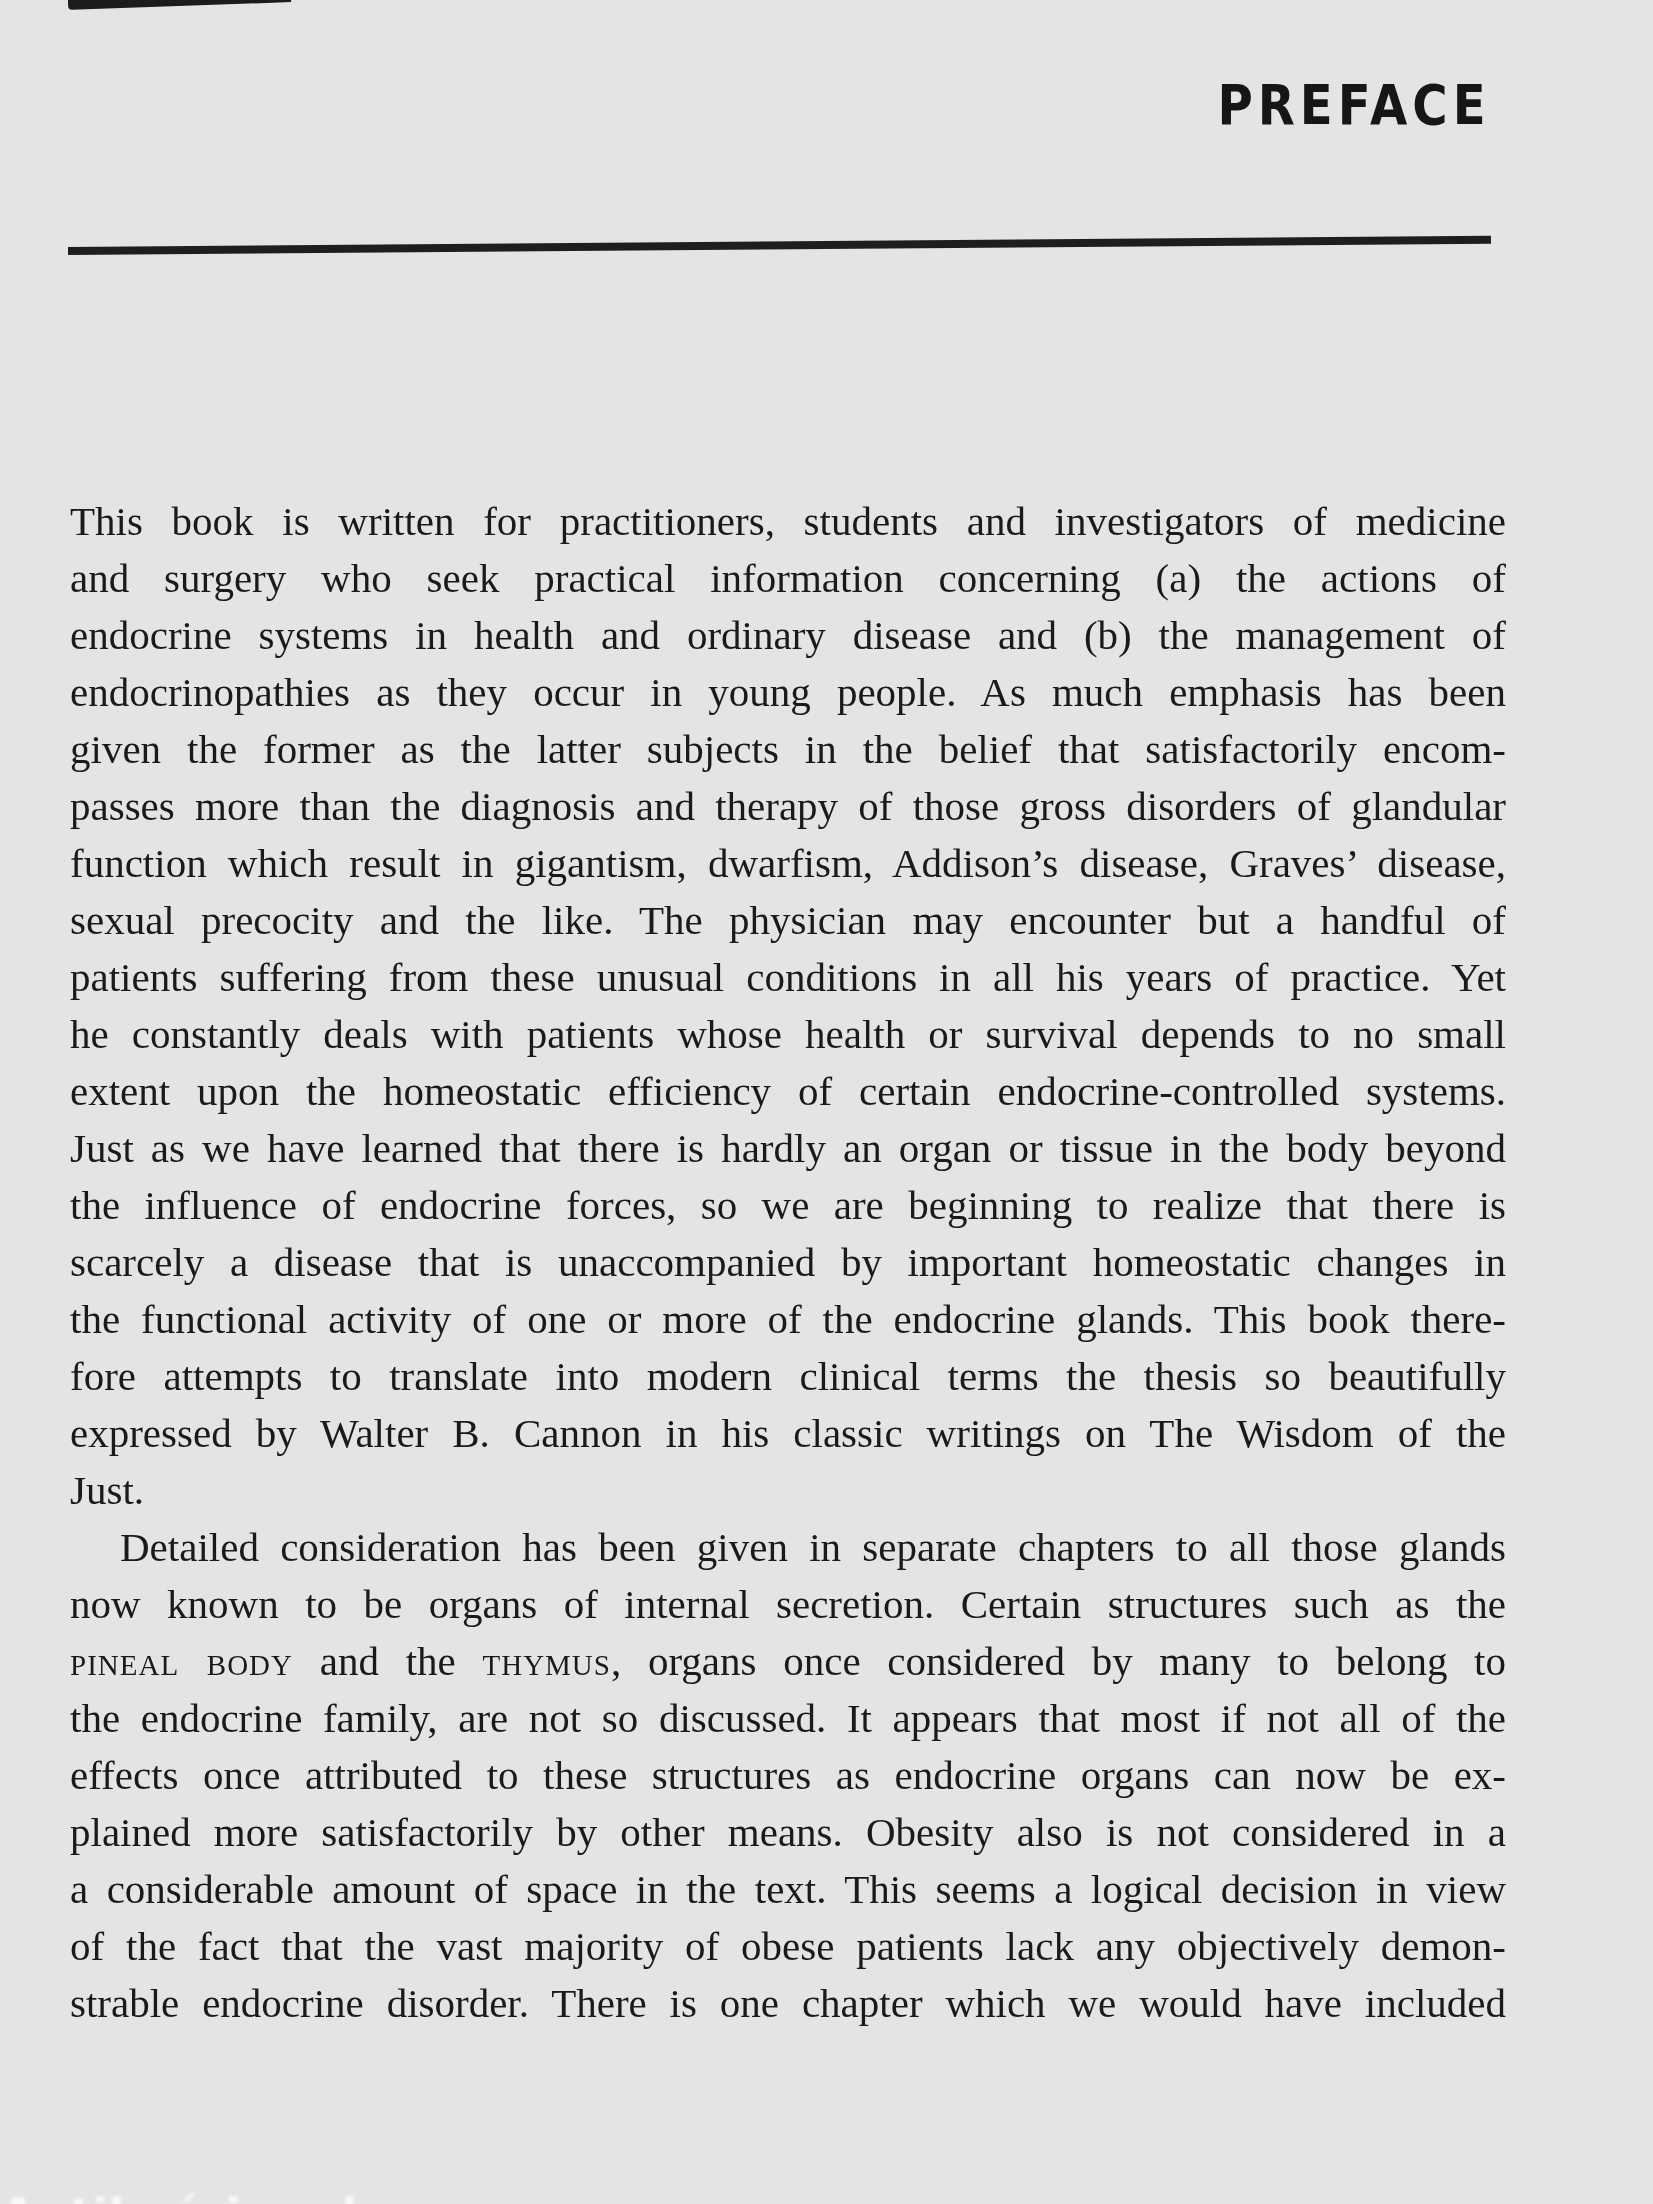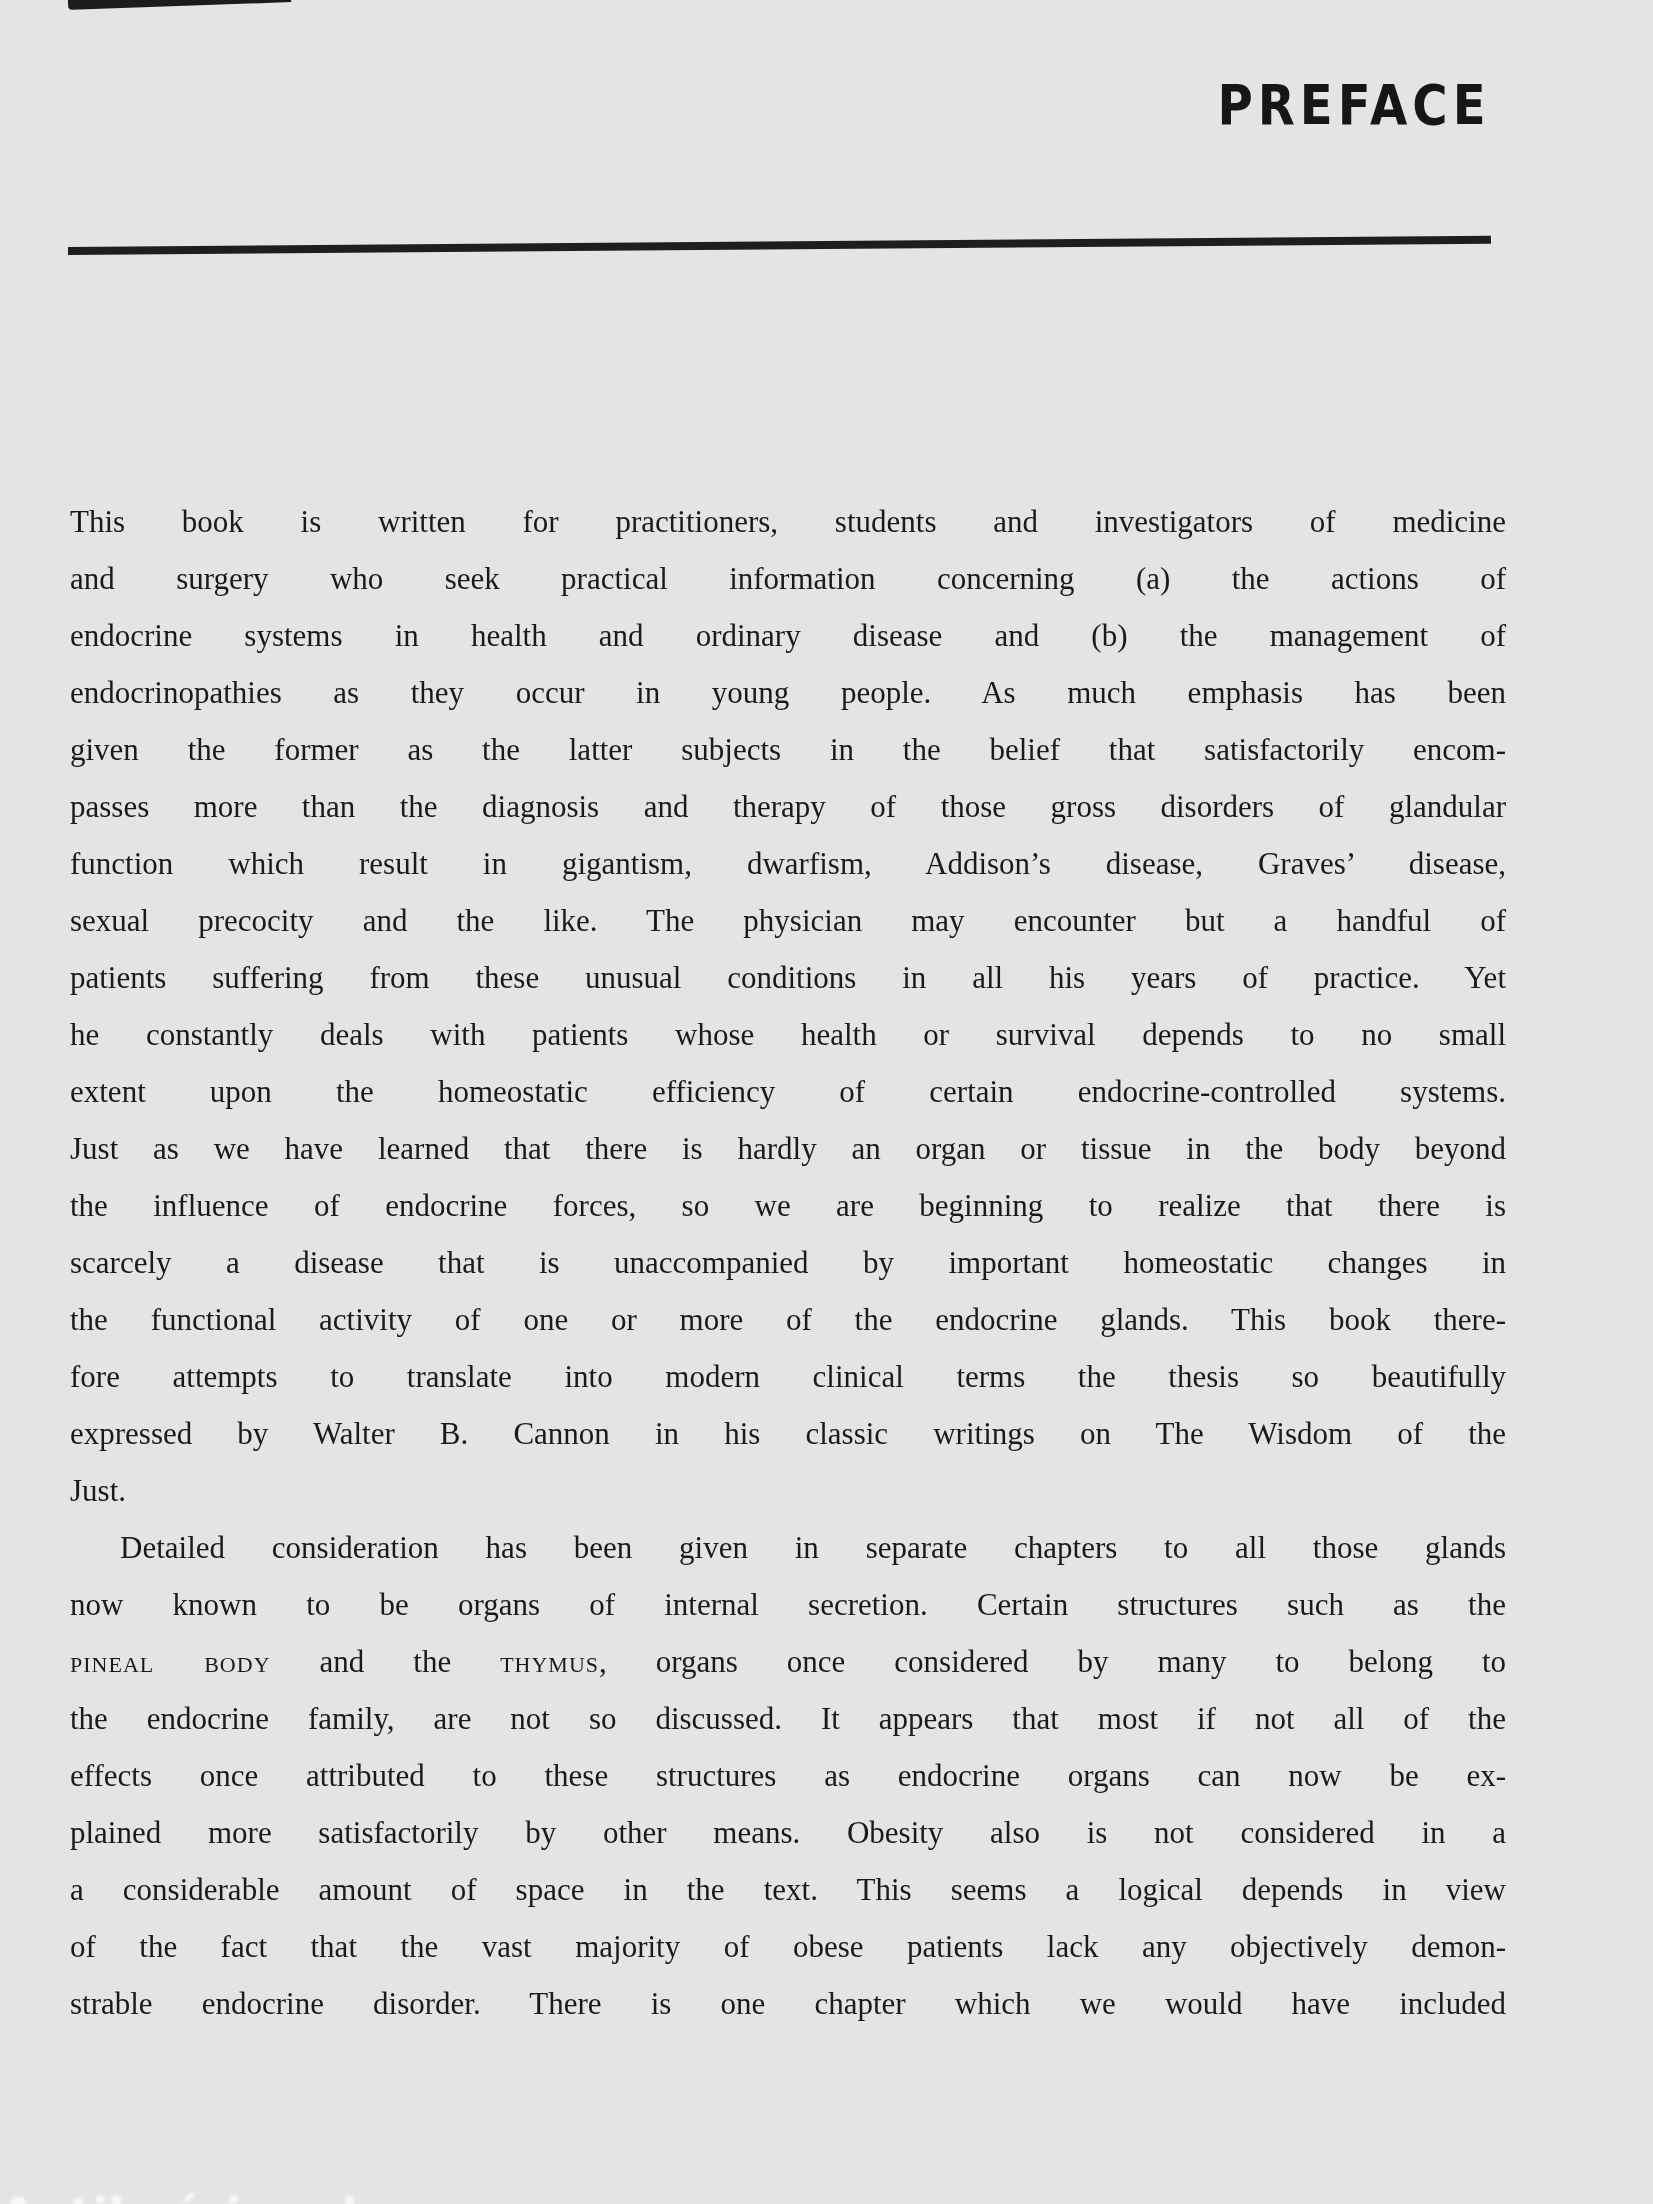--- a/index.html
+++ b/index.html
@@ -19,21 +19,21 @@
       font-family: "DejaVu Sans", sans-serif; font-size: 56px; font-weight: bold;
       letter-spacing: 5.8px; color: #161616;
       transform: scaleX(0.86); transform-origin: right center;
     }
     .title-rule {
       position: absolute; left: 68px; top: 247px; width: 1423px; height: 7.8px;
       background: #1e1e1e; transform: rotate(-0.45deg); transform-origin: left center;
     }
     .body-text {
       position: absolute; left: 70px; top: 493px; width: 1436px;
-      font-size: 31px; line-height: 57px;
+      font-size: 41px; line-height: 57px;
       text-align: justify; text-align-last: left;
     }
     .line { display: block; text-align: justify; text-align-last: justify; white-space: nowrap; overflow: visible; }
     .line.last { text-align-last: left; }
     .indent { padding-left: 50px; }
     .sc { font-variant: small-caps; letter-spacing: 1px; }
     .it { }
     .watermark {
       position: absolute; left: 0px; top: 2187px;
       font-family: "DejaVu Sans", sans-serif; font-weight: bold; font-size: 47px;
@@ -68,20 +68,20 @@
     <span class="line"><span>expressed by Walter B. Cannon in his classic writings on </span><span class="it">The Wisdom of the</span></span>
     <span class="line last"><span class="it">Just</span><span>.</span></span>
   </div>
   <div>
     <span class="line indent">Detailed consideration has been given in separate chapters to all those glands</span>
     <span class="line">now known to be organs of internal secretion. Certain structures such as the</span>
     <span class="line"><span class="sc">pineal body</span><span> and the </span><span class="sc">thymus</span><span>, organs once considered by many to belong to</span></span>
     <span class="line">the endocrine family, are not so discussed. It appears that most if not all of the</span>
     <span class="line">effects once attributed to these structures as endocrine organs can now be ex-</span>
     <span class="line">plained more satisfactorily by other means. Obesity also is not considered in a</span>
-    <span class="line">a considerable amount of space in the text. This seems a logical depends in view</span>
+    <span class="line">a considerable amount of space in the text. This seems a logical decision in view</span>
     <span class="line">of the fact that the vast majority of obese patients lack any objectively demon-</span>
     <span class="line">strable endocrine disorder. There is one chapter which we would have included</span>
   </div>
 </div>
 
 <div class="watermark">Antikvárium.hu</div>
 
 
 </body></html>

